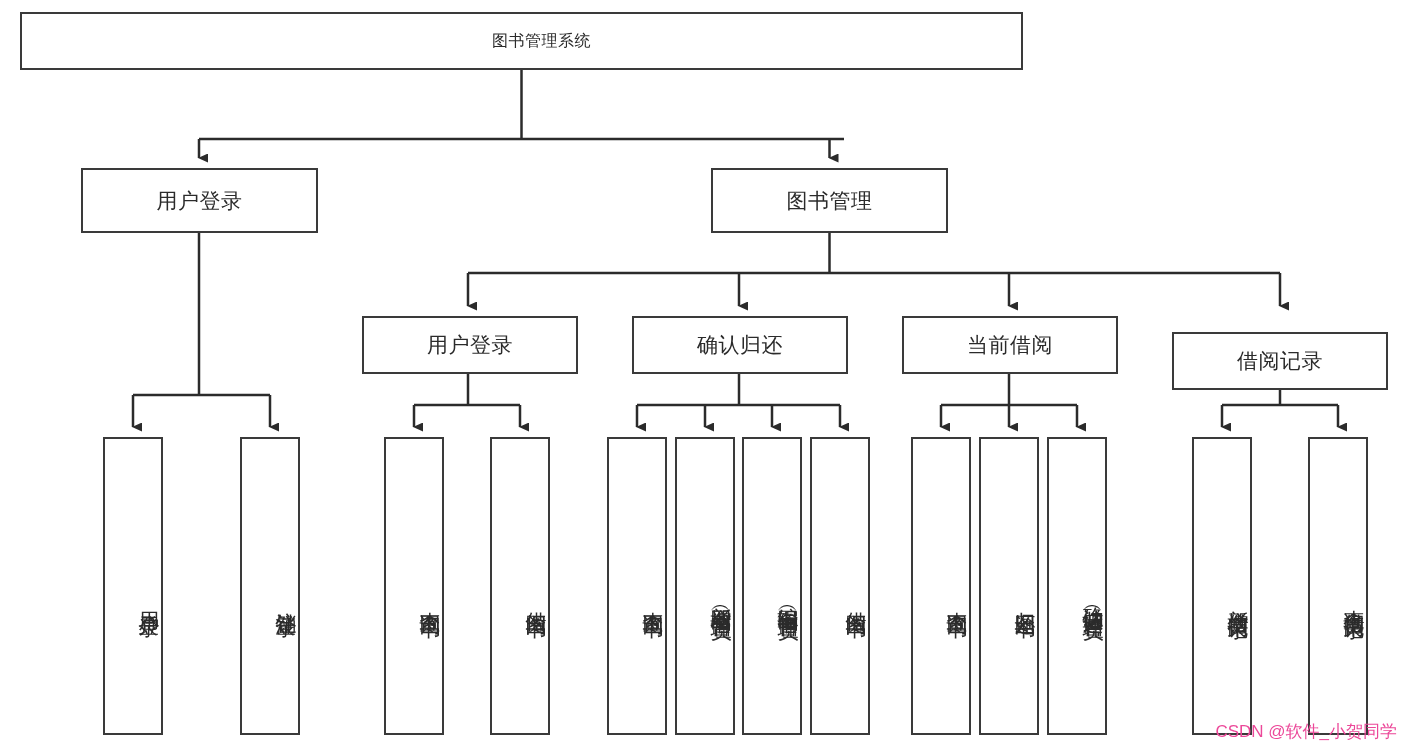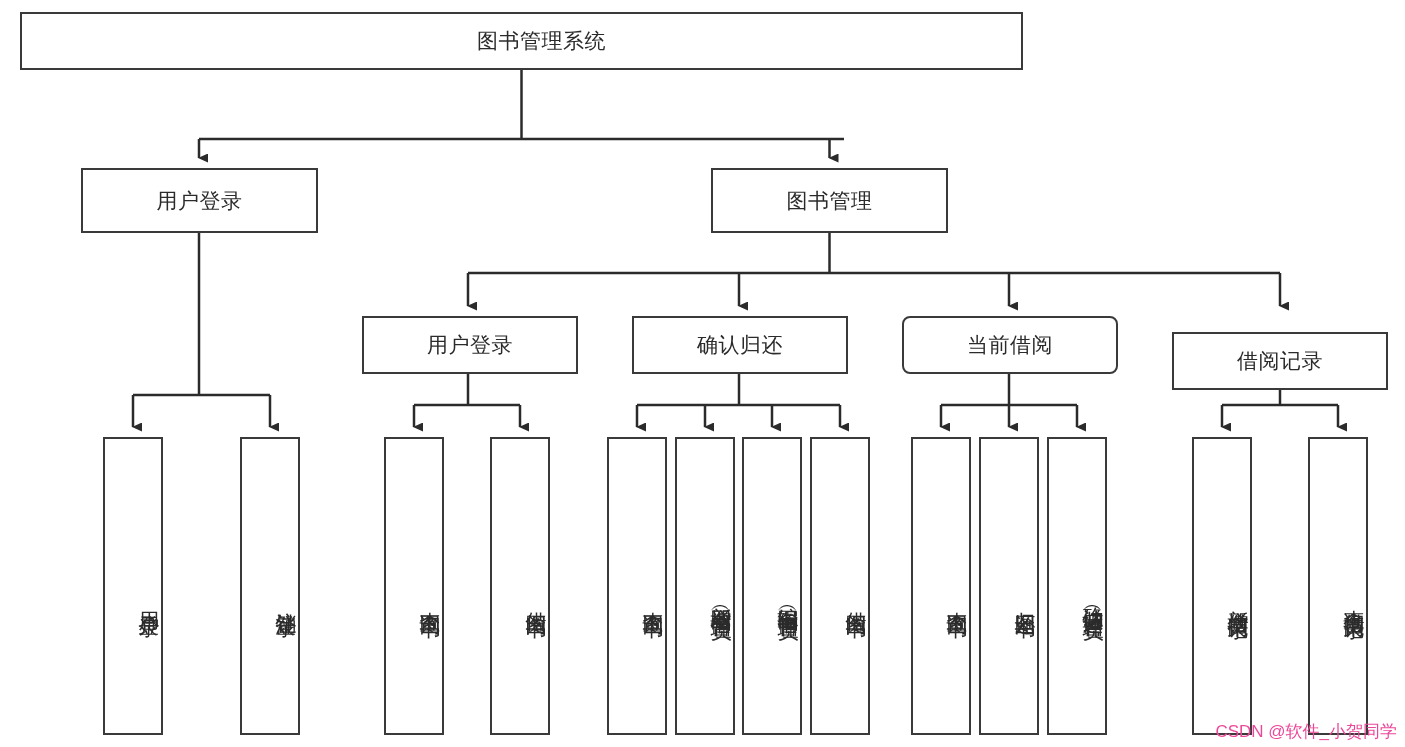--- a/index.html
+++ b/index.html
@@ -36,21 +36,21 @@
     justify-content: center;
     color: #2b2b2b;
     line-height: 1.12;
     text-align: center;
   }
   .node-h {
     font-size: 21px;
     letter-spacing: 0.5px;
   }
   .node-root {
-    font-size: 21px;
+    font-size: 16px;
     padding-left: 40px;
   }
   .node-v {
     writing-mode: vertical-rl;
     text-orientation: upright;
     align-items: flex-start;
     justify-content: center;
     padding-top: 26px;
     font-size: 21px;
     letter-spacing: 2px;
@@ -135,21 +135,21 @@
   <div class="node node-h" style="left:711px; top:168px; width:237px; height:65px;">
     <span>图书管理</span>
   </div>
 
   <div class="node node-h" style="left:362px; top:316px; width:216px; height:58px;">
     <span>用户登录</span>
   </div>
   <div class="node node-h" style="left:632px; top:316px; width:216px; height:58px;">
     <span>确认归还</span>
   </div>
-  <div class="node node-h" style="left:902px; top:316px; width:216px; height:58px;border-radius:8px;">
+  <div class="node node-h" style="left:902px; top:316px; width:216px; height:58px;">
     <span>当前借阅</span>
   </div>
   <div class="node node-h" style="left:1172px; top:332px; width:216px; height:58px;">
     <span>借阅记录</span>
   </div>
 
   <div class="node node-v" style="left:103px; top:437px; width:60px; height:298px;">
     <span class="vlabel">用户登录</span>
   </div>
   <div class="node node-v" style="left:240px; top:437px; width:60px; height:298px;">

